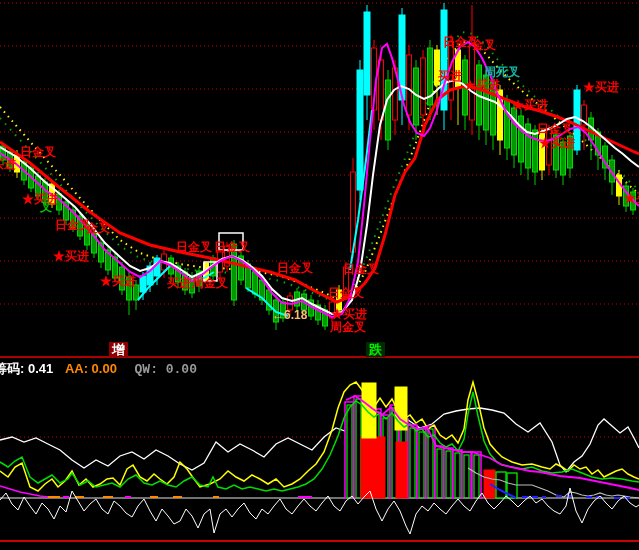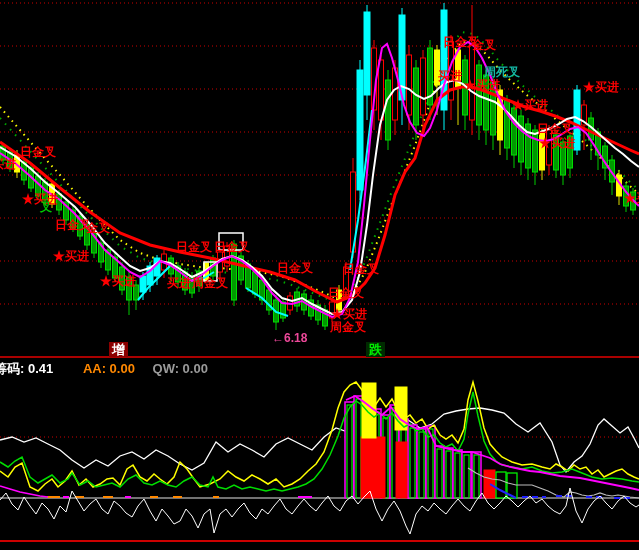--- a/index.html
+++ b/index.html
@@ -8,22 +8,22 @@
   #gfx{position:absolute;left:0;top:0;z-index:1;}
   .anno{position:absolute;z-index:3;font-size:12px;font-weight:bold;line-height:13px;
         white-space:nowrap;pointer-events:none;letter-spacing:0px;}
   .corner-label{position:absolute;z-index:3;font-size:13px;font-weight:bold;height:15px;
         line-height:15px;padding:0 3px;text-align:center;}
   #label-inc{left:109px;top:342px;background:#8b0000;color:#ffffff;}
   #label-fall{left:366px;top:342px;background:#002b00;color:#00ee00;}
   #statusbar{position:absolute;left:0;top:359px;width:639px;height:19px;z-index:3;
         font-size:13px;font-weight:bold;line-height:19px;white-space:nowrap;}
   #statusbar .chip{color:#ffffff;margin-left:-6px;}
-  #statusbar .aa{color:#ff8800;margin-left:26px;}
-  #statusbar .qw{color:#9a9a9a;margin-left:14px;}
+  #statusbar .aa{color:#ff8800;margin-left:8px;}
+  #statusbar .qw{color:#9a9a9a;margin-left:14px;font-family:Liberation Mono, monospace;}
 </style>
 </head>
 <body>
 
 <div id="screen">
   <svg id="gfx" width="639" height="550" viewBox="0 0 639 550">
       <line x1="0" y1="3" x2="639" y2="3" stroke="#cc0000" stroke-width="1" stroke-dasharray="1 3"></line>
       <line x1="0" y1="46" x2="639" y2="46" stroke="#cc0000" stroke-width="1" stroke-dasharray="1 3"></line>
       <line x1="0" y1="89" x2="639" y2="89" stroke="#cc0000" stroke-width="1" stroke-dasharray="1 3"></line>
       <line x1="0" y1="132" x2="639" y2="132" stroke="#cc0000" stroke-width="1" stroke-dasharray="1 3"></line>
@@ -299,21 +299,21 @@
       <div class="anno" style="left: 100px; top: 275px; color: rgb(255, 0, 0);">★买进</div>
       <div class="anno" style="left: 176px; top: 241px; color: rgb(255, 0, 0);">日金叉</div>
       <div class="anno" style="left: 214px; top: 241px; color: rgb(255, 0, 0);">日金叉</div>
       <div class="anno" style="left: 167px; top: 277px; color: rgb(255, 0, 0);">买进</div>
       <div class="anno" style="left: 192px; top: 277px; color: rgb(255, 0, 0);">周金叉</div>
       <div class="anno" style="left: 277px; top: 262px; color: rgb(255, 0, 0);">日金叉</div>
       <div class="anno" style="left: 343px; top: 263px; color: rgb(255, 0, 0);">日金叉</div>
       <div class="anno" style="left: 328px; top: 287px; color: rgb(255, 0, 0);">日金叉</div>
       <div class="anno" style="left: 331px; top: 308px; color: rgb(255, 0, 0);">★买进</div>
       <div class="anno" style="left: 330px; top: 321px; color: rgb(255, 0, 0);">周金叉</div>
-      <div class="anno" style="left: 272px; top: 332px; color: #ec4899;">←6.18</div>
+      <div class="anno" style="left: 272px; top: 309px; color: #fdba74;">←6.18</div>
       <div class="anno" style="left: 443px; top: 36px; color: rgb(255, 0, 0);">日金叉</div>
       <div class="anno" style="left: 472px; top: 39px; color: rgb(255, 0, 0);">金叉</div>
       <div class="anno" style="left: 438px; top: 70px; color: rgb(255, 0, 0);">买进</div>
       <div class="anno" style="left: 484px; top: 66px; color: #14b8a6;">周死叉</div>
       <div class="anno" style="left: 464px; top: 79px; color: rgb(255, 0, 0);">★买进</div>
       <div class="anno" style="left: 512px; top: 99px; color: rgb(255, 0, 0);">★买进</div>
       <div class="anno" style="left: 537px; top: 123px; color: rgb(255, 0, 0);">日金叉</div>
       <div class="anno" style="left: 539px; top: 137px; color: rgb(255, 0, 0);">★买进</div>
       <div class="anno" style="left: 583px; top: 81px; color: rgb(255, 0, 0);">★买进</div>
       <div class="anno" style="left: 624px; top: 192px; color: rgb(255, 0, 0);">★买</div>

